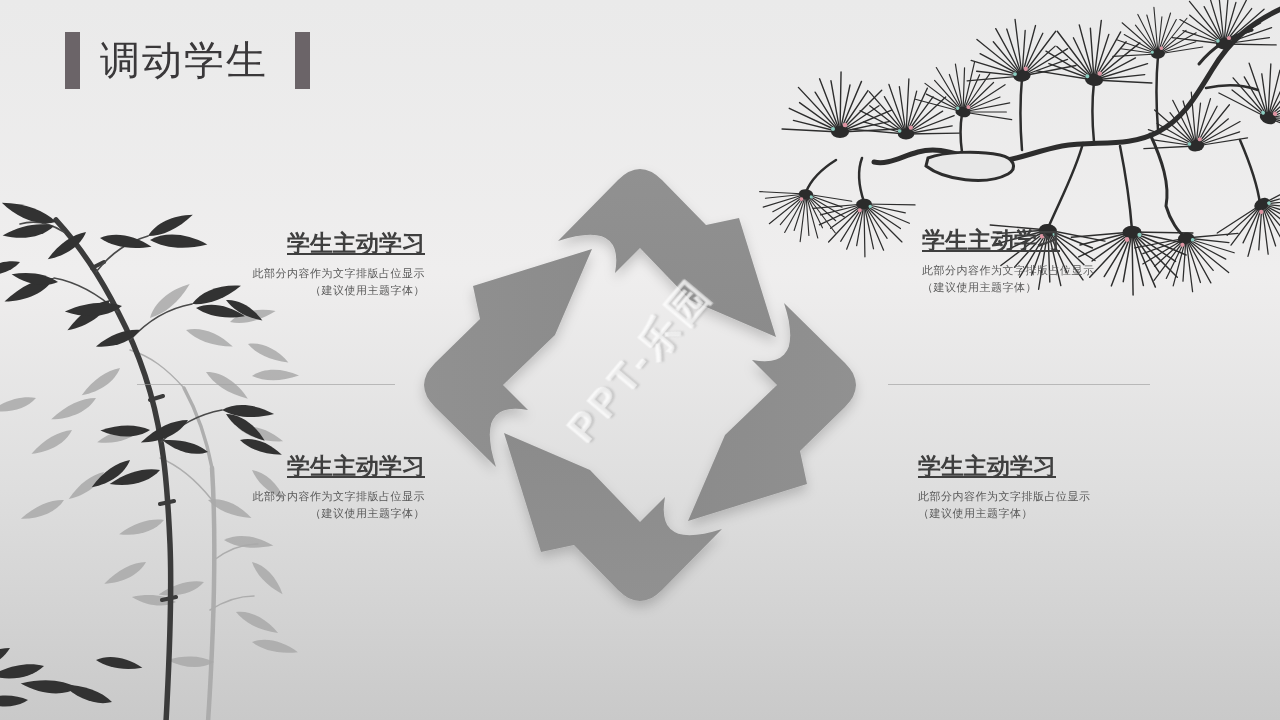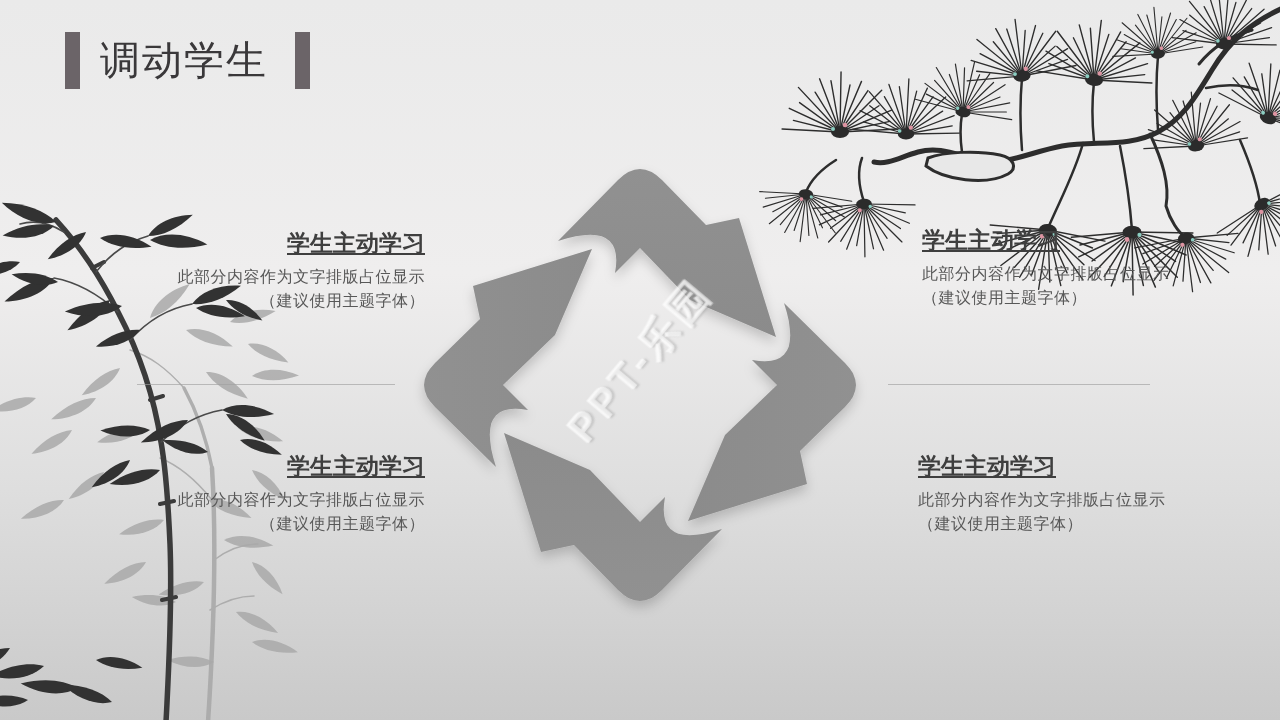--- a/index.html
+++ b/index.html
@@ -33,21 +33,21 @@
     pointer-events:none;
   }
   
   .center-label{
     position:absolute;left:530px;top:352px;width:220px;text-align:center;
     font-size:27px;line-height:1.24;font-weight:700;color:#3c3c3c;
   }
   
   .item{position:absolute;width:290px;}
   .item .t{font-size:23px;font-weight:700;color:#3f3f3f;margin-bottom:6px;white-space:nowrap;text-decoration:underline;}
-  .item .d{font-size:16px;color:#585858;line-height:1.5;letter-spacing:.5px;white-space:nowrap;}
+  .item .d{font-size:11px;color:#585858;line-height:1.5;letter-spacing:.5px;white-space:nowrap;}
   .item-tl{right:855px;top:228px;text-align:right;}
   .item-tr{left:922px;top:225px;text-align:left;}
   .item-bl{right:855px;top:451px;text-align:right;}
   .item-br{left:918px;top:451px;text-align:left;}
 </style>
 </head>
 <body>
 
 <div class="slide">
 

